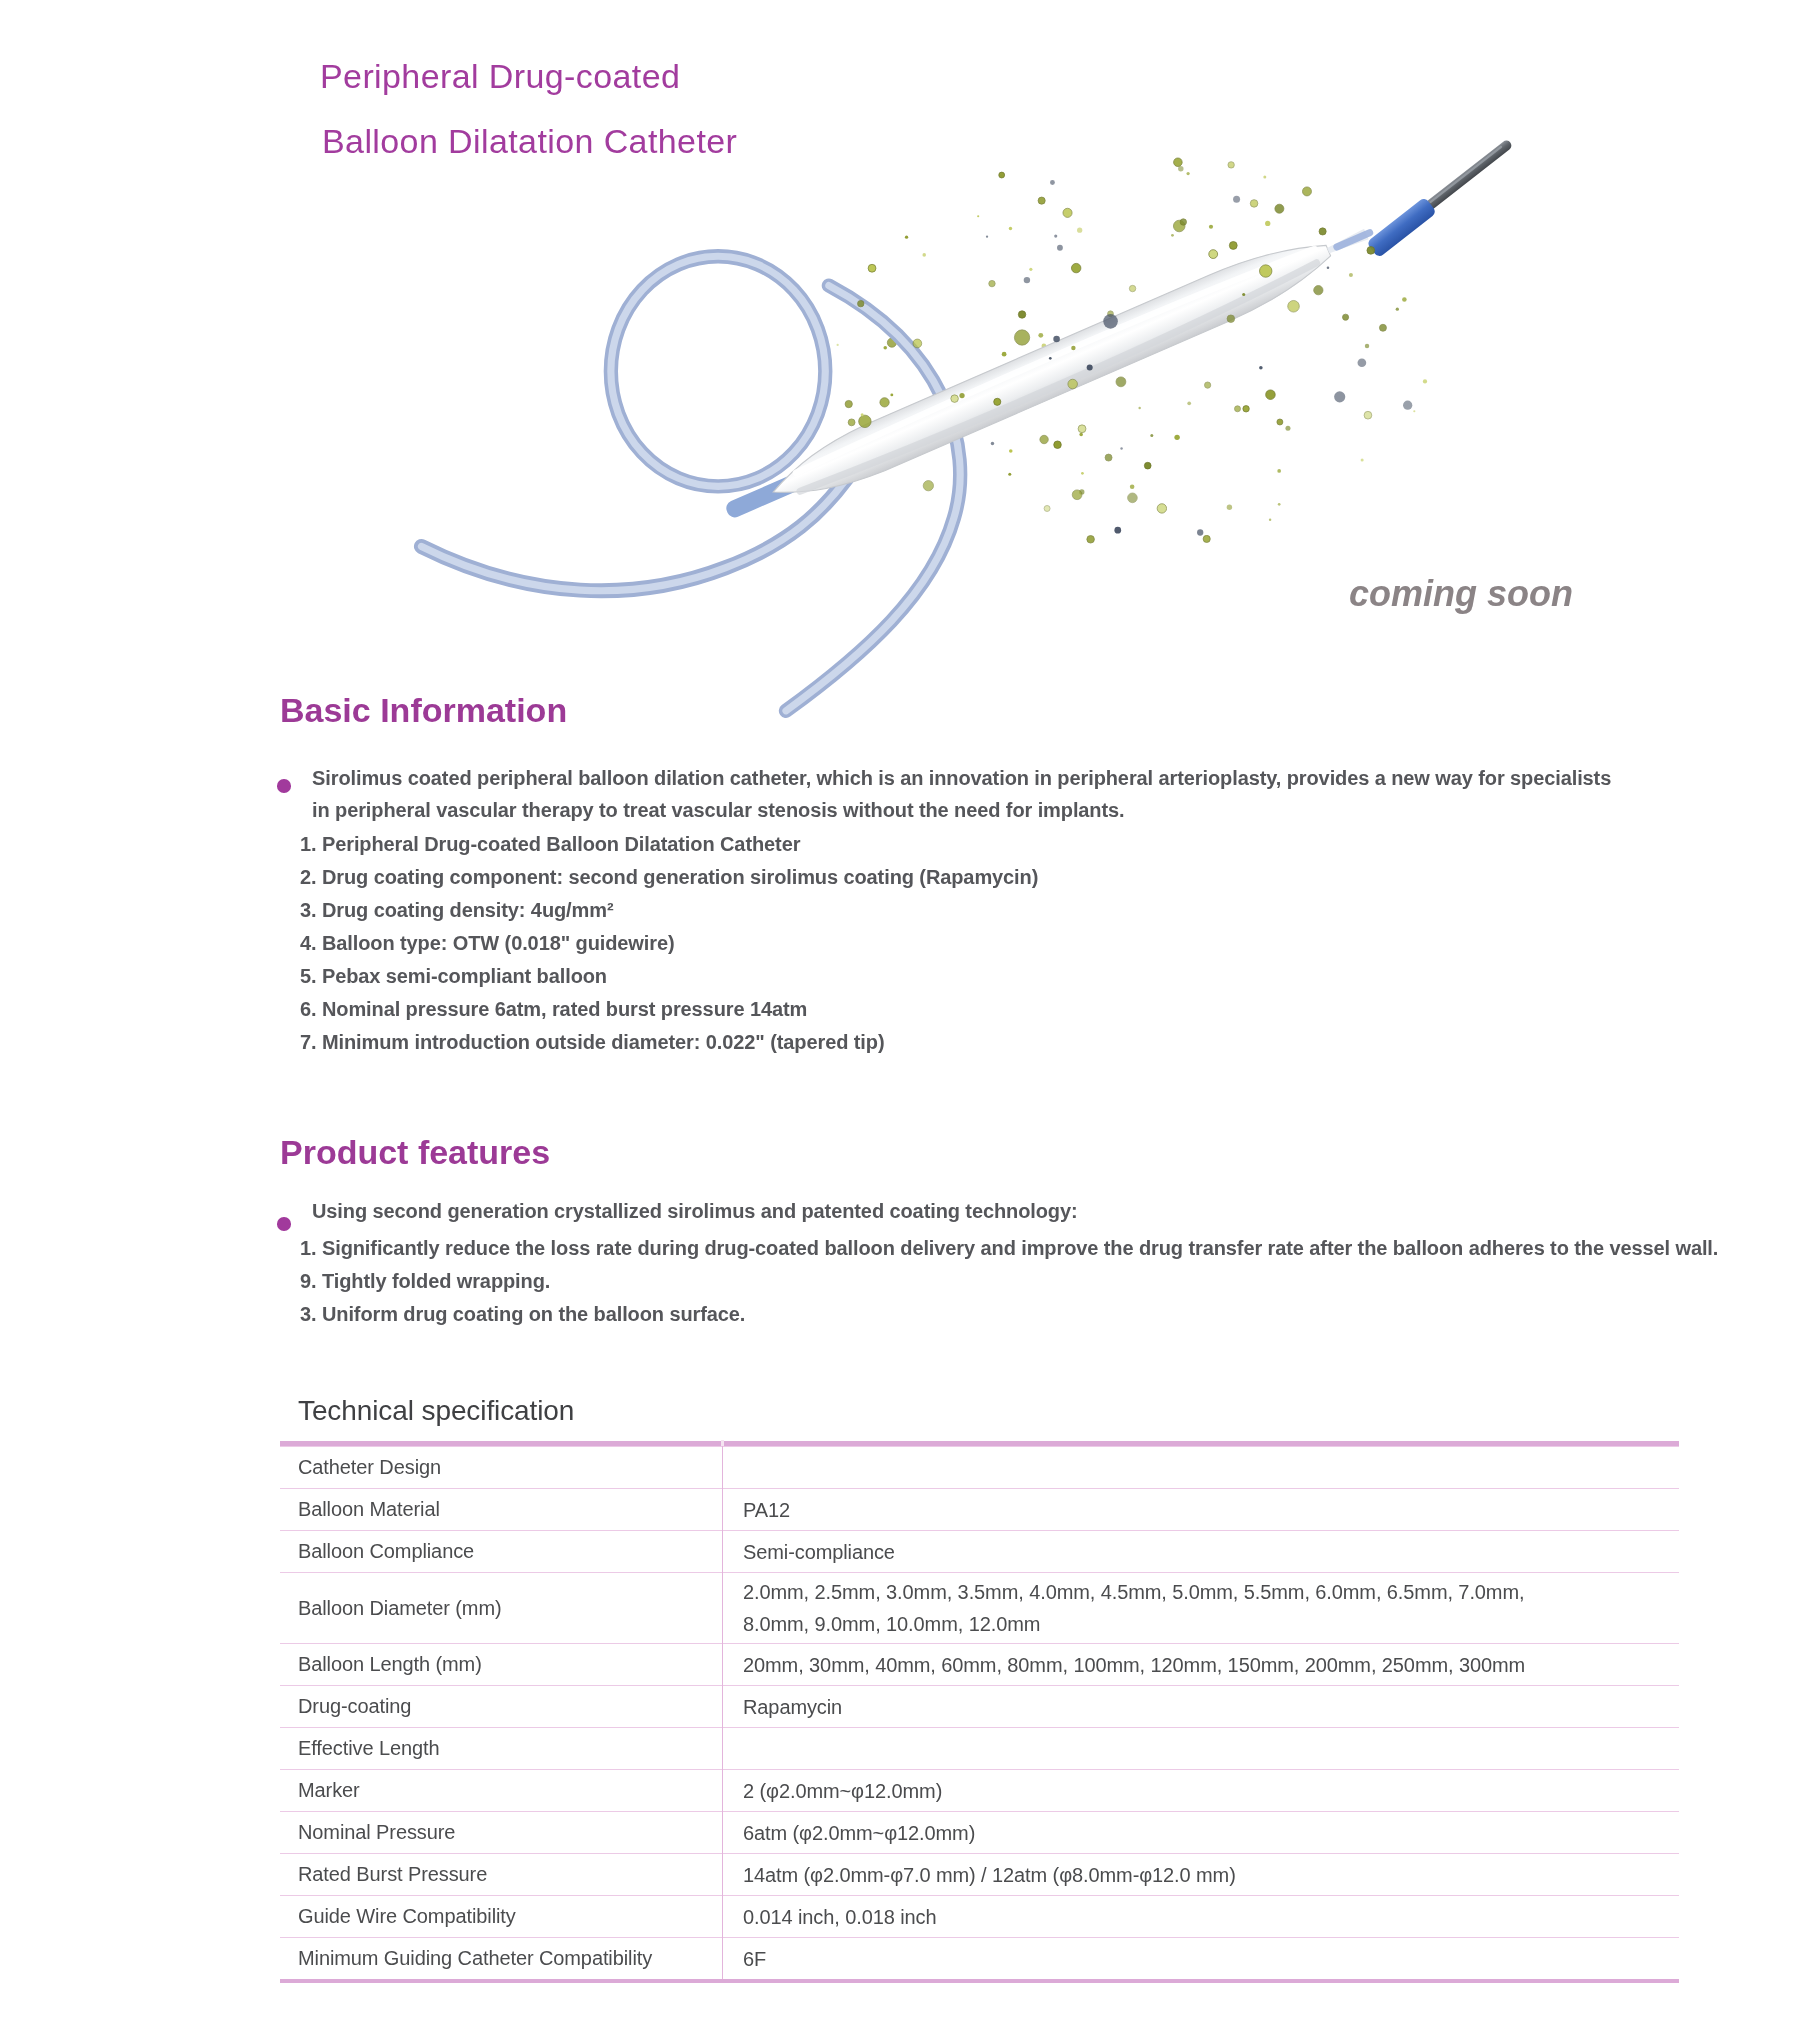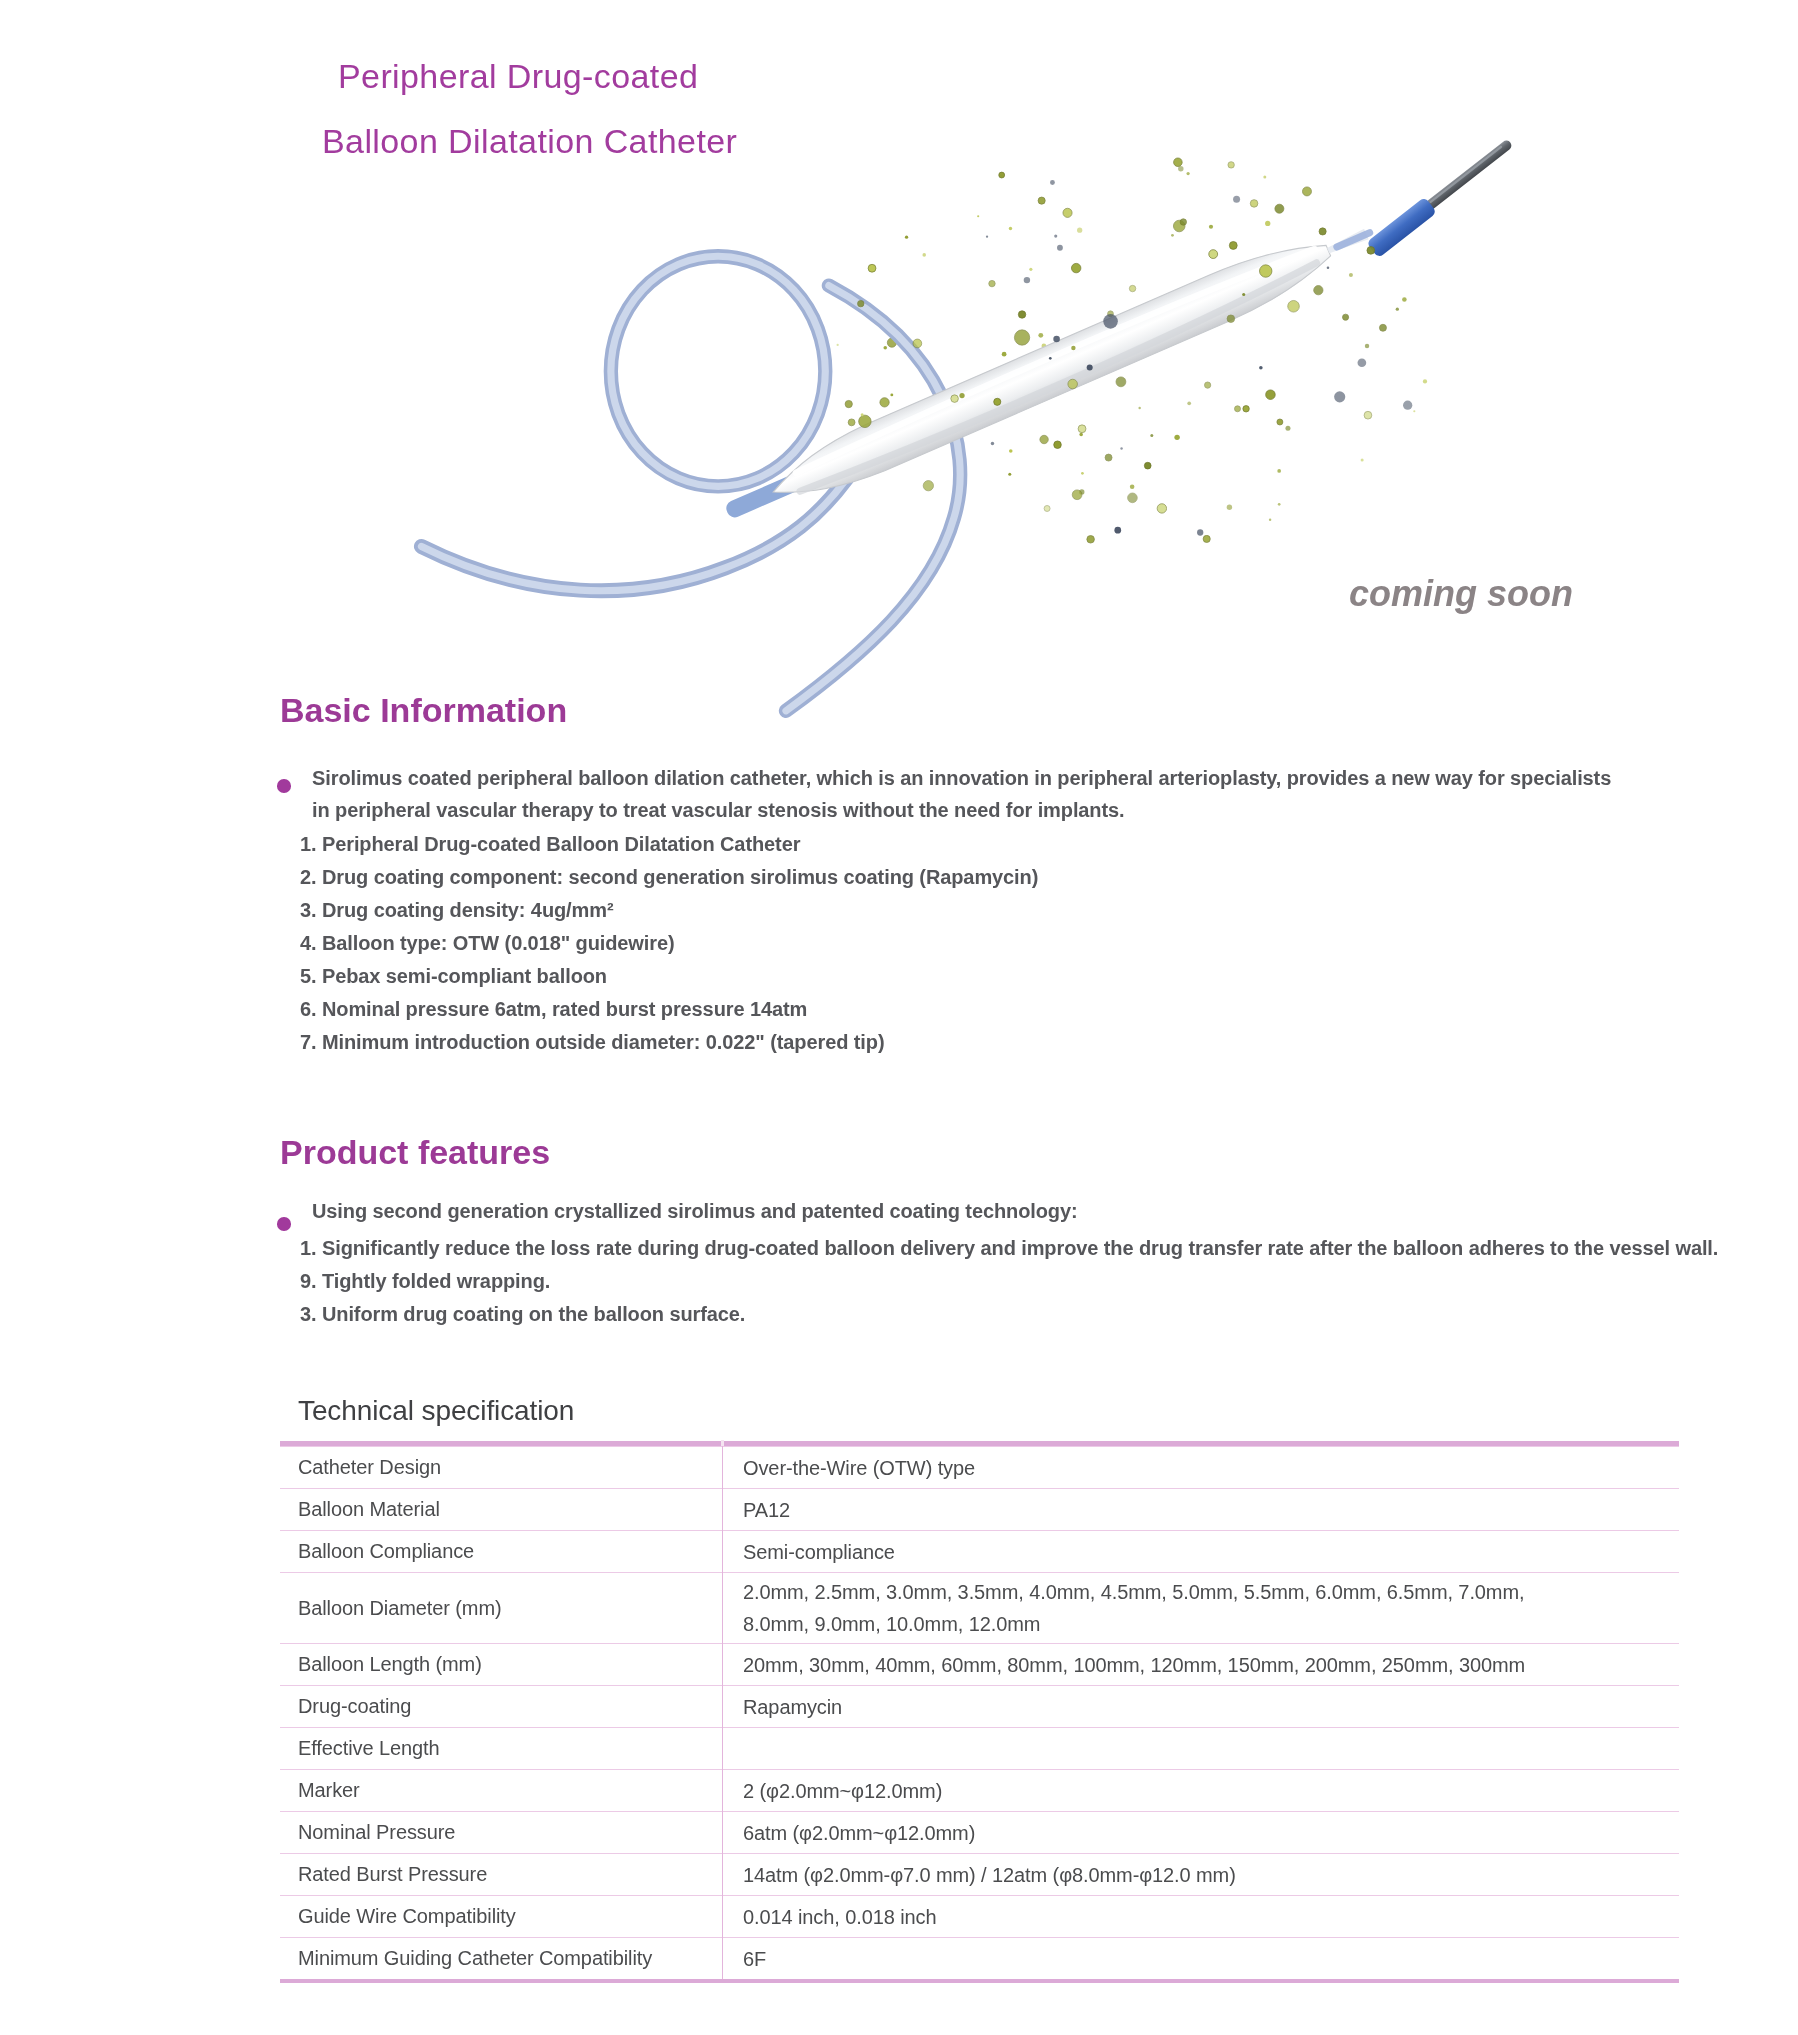--- a/index.html
+++ b/index.html
@@ -67,21 +67,21 @@
     position:absolute;left:442px;top:0;bottom:0;width:1.4px;background:var(--table-divider);
   }
   .table-divider-notch{
     position:absolute;left:441px;top:-5.7px;width:2.9px;height:5.7px;background:#f5e4f1;
   }
   svg{display:block;}
 </style>
 </head>
 <body>
 
-<div class="abs title-line" style="left:338px;top:57px;">Peripheral Drug-coated</div>
+<div class="abs title-line" style="left:320px;top:57px;">Peripheral Drug-coated</div>
 <div class="abs title-line" style="left:322px;top:122px;">Balloon Dilatation Catheter</div>
 
 <div class="abs" style="left:400px;top:139px;width:1258px;height:579px;">
   <svg width="1258" height="579" viewBox="0 0 1760 810">
     <defs>
       <linearGradient id="balloonGrad" gradientUnits="userSpaceOnUse" x1="0" y1="-36" x2="0" y2="36">
         <stop offset="0" stop-color="#dcdee1"></stop>
         <stop offset="0.18" stop-color="#f2f4f6"></stop>
         <stop offset="0.42" stop-color="#ffffff"></stop>
         <stop offset="0.68" stop-color="#eceef0"></stop>
@@ -302,21 +302,20 @@
 </div>
 
 <div class="abs tech-heading" style="left:298px;top:1395px;">Technical specification</div>
 
 <div class="spec-table">
   <div class="table-divider"></div>
   <div class="table-divider-notch"></div>
 
   <div class="spec-row">
     <div class="spec-label">Catheter Design</div>
-    <div class="spec-value">Over-the-Wire (OTW) type</div>
   </div>
   <div class="spec-row">
     <div class="spec-label">Balloon Material</div>
     <div class="spec-value">PA12</div>
   </div>
   <div class="spec-row">
     <div class="spec-label">Balloon Compliance</div>
     <div class="spec-value">Semi-compliance</div>
   </div>
   <div class="spec-row row-tall">

